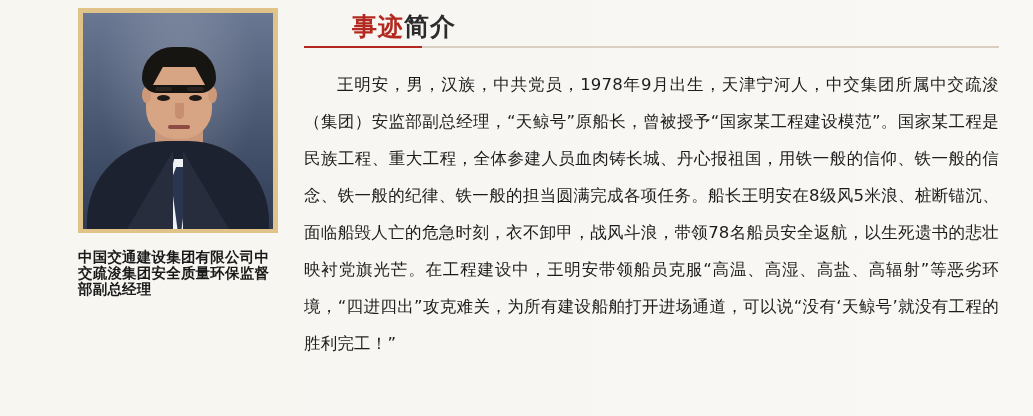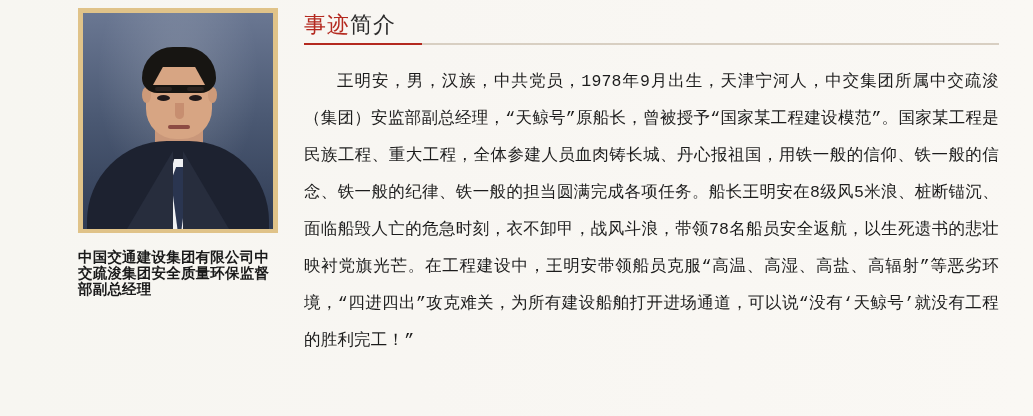--- a/index.html
+++ b/index.html
@@ -198,25 +198,26 @@
     padding: 14px 34px 0 26px;
     box-sizing: border-box;
     min-width: 0;
   }
   .heading-wrap {
     position: relative;
     padding-bottom: 9px;
     margin-bottom: 18px;
   }
   .heading {
-    font-size: 22px;
-    font-weight: normal;
+    font-size: 25px;
+    font-weight: bold;
     letter-spacing: 1px;
     line-height: 1;
     display: inline-block;
+    margin-left: 48px;
   }
   .heading .t1 { color: #b4291f; }
   .heading .t2 { color: #2c2c2c; }
   .rule {
     position: absolute;
     left: 0;
     bottom: 0;
     width: 100%;
     height: 2px;
     background: #d8cfc2;
@@ -231,21 +232,20 @@
     background: #b4291f;
   }
   .body-text {
     font-size: 16.5px;
     line-height: 37px;
     color: #1c1c1c;
     text-align: justify;
     text-indent: 2em;
     letter-spacing: .2px;
     word-break: break-all;
-    font-family: Liberation Mono, monospace;
   }
 </style>
 </head>
 <body>
 
 <div class="page">
 
   <div class="profile-col">
     <div class="portrait-frame">
       <div class="portrait">

